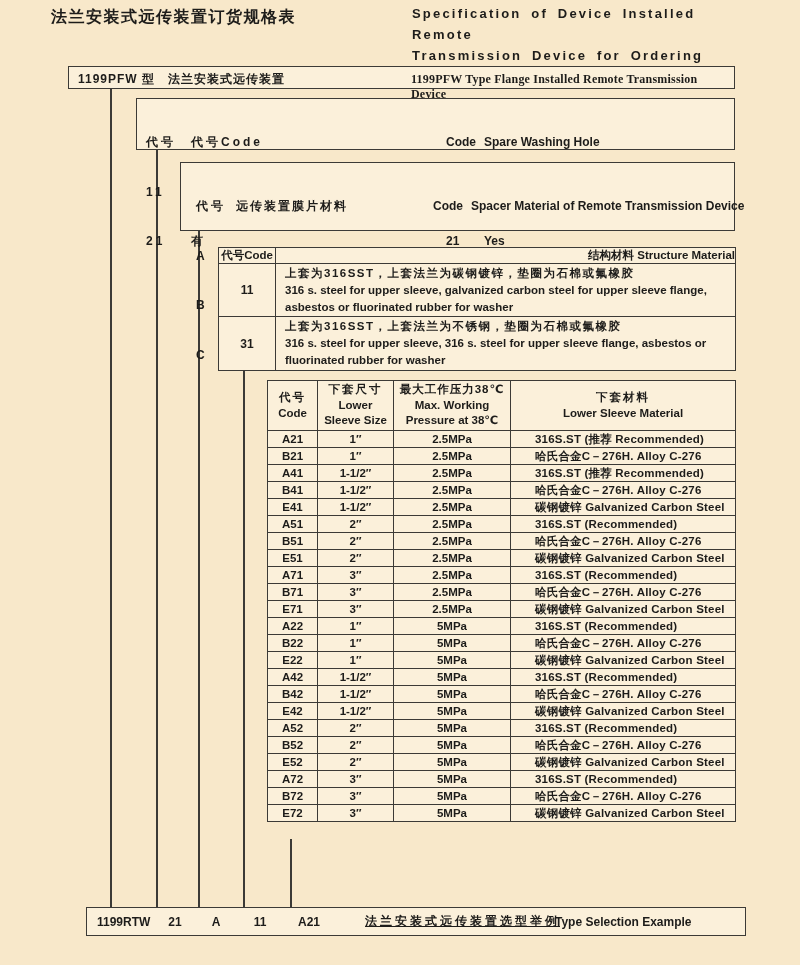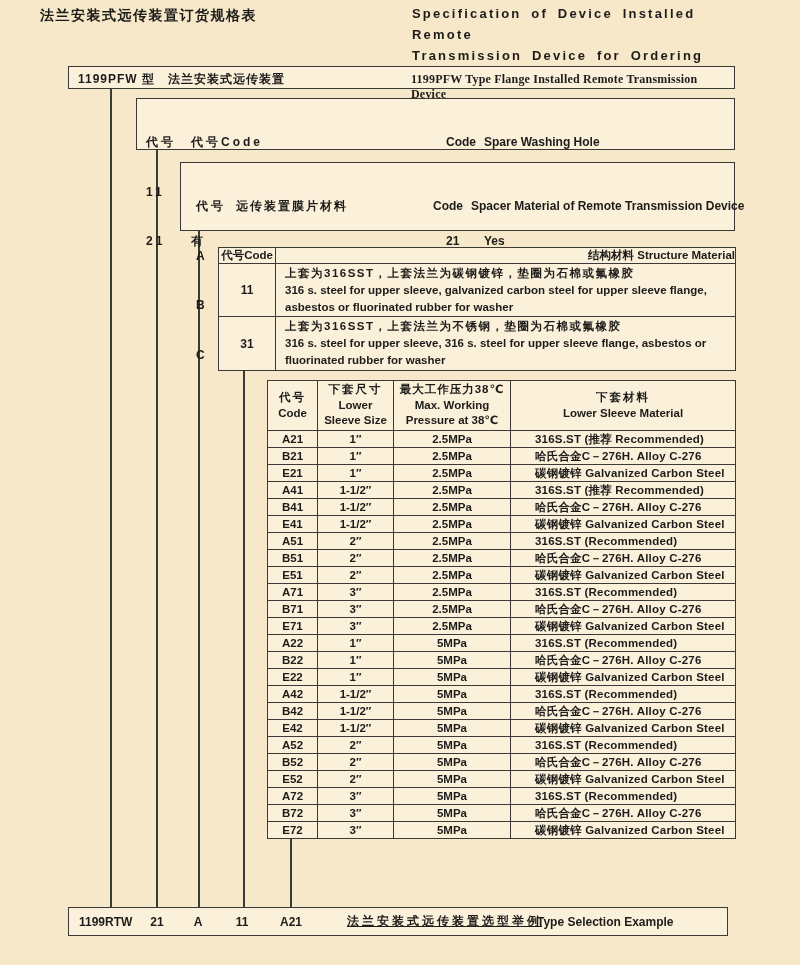--- a/index.html
+++ b/index.html
@@ -1,21 +1,21 @@
 <!DOCTYPE html>
 <html><head>
 <meta charset="utf-8">
 <style>
   html,body{margin:0;padding:0;background:#e9e2d2;}
   .canvas{position:relative;width:800px;height:965px;background:#f8e8ca;overflow:hidden;
           font-family:"Liberation Sans","DejaVu Sans",sans-serif;color:#1d1c1a;}
   .abs{position:absolute;}
   .box{position:absolute;background:#fbf0da;border:1.5px solid #3c3a36;box-sizing:border-box;}
   .vline{position:absolute;width:1.5px;background:#3c3a36;}
-  .title-cn{left:40px;top:7px;font-size:14px;font-weight:700;letter-spacing:1.5px;}
+  .title-cn{left:51px;top:7px;font-size:16px;font-weight:700;letter-spacing:1.5px;}
   .title-en{left:412px;top:3px;width:345px;font-size:13px;font-weight:700;
             letter-spacing:2.2px;word-spacing:4px;line-height:21px;}
   .pfw-box{left:68px;top:66px;width:667px;height:23px;font-size:12px;font-weight:700;}
   .pfw-box .cnlab{position:absolute;left:9px;top:4px;letter-spacing:1px;}
   .pfw-box .enlab{position:absolute;left:342px;top:4.5px;font-weight:600;letter-spacing:0.2px;font-family:Liberation Serif, serif;}
   .codebox{font-size:12px;font-weight:600;}
   .codebox .col{position:absolute;top:2px;line-height:16.5px;white-space:pre;}
   .cnsp{letter-spacing:3px;}
   .stable,.btable{border-collapse:collapse;table-layout:fixed;}
   .stable td,.stable th,.btable td,.btable th{border:1px solid #3c3a36;padding:0;
@@ -26,21 +26,21 @@
   .structure .hdc{text-align:center;padding-left:0;}
   .structure .codecell{text-align:center;vertical-align:middle;font-size:12px;}
   .structure .matcell{padding:1px 4px 1px 9px;line-height:16.8px;text-align:left;vertical-align:middle;}
   .structure .cnline{letter-spacing:1.5px;}
   .bigtable{left:267px;top:380px;}
   .bigtable table{width:468px;}
   .bigtable th{height:50px;vertical-align:middle;text-align:center;line-height:15.5px;font-weight:600;}
   .bigtable th .cnh{letter-spacing:2px;}
   .bigtable td{height:17px;text-align:center;vertical-align:middle;line-height:12px;}
   .bigtable td.mat{text-align:left;padding-left:24px;letter-spacing:0.2px;}
-  .example-box{left:68px;top:907px;width:660px;height:29px;font-size:12px;font-weight:700;padding-left:47px;}
+  .example-box{left:86px;top:907px;width:660px;height:29px;font-size:12px;font-weight:700;padding-left:47px;}
   .example-box span{position:absolute;top:0;bottom:0;display:flex;align-items:center;}
   .ex-center{transform:translateX(-50%);}
 </style>
 </head>
 <body>
 
 <div class="canvas">
 
   <div class="abs title-cn">法兰安装式远传装置订货规格表</div>
   <div class="abs title-en">
@@ -177,26 +177,20 @@
             <td>2.5MPa</td>
             <td class="mat">316S.ST (推荐 Recommended)</td>
           </tr>
       <tr>
             <td>B21</td>
             <td>1″</td>
             <td>2.5MPa</td>
             <td class="mat">哈氏合金C－276H. Alloy C-276</td>
           </tr>
       <tr>
-            <td>E21</td>
-            <td>1″</td>
-            <td>2.5MPa</td>
-            <td class="mat">碳钢镀锌 Galvanized Carbon Steel</td>
-          </tr>
-      <tr>
             <td>A41</td>
             <td>1-1/2″</td>
             <td>2.5MPa</td>
             <td class="mat">316S.ST (推荐 Recommended)</td>
           </tr>
       <tr>
             <td>B41</td>
             <td>1-1/2″</td>
             <td>2.5MPa</td>
             <td class="mat">哈氏合金C－276H. Alloy C-276</td>

